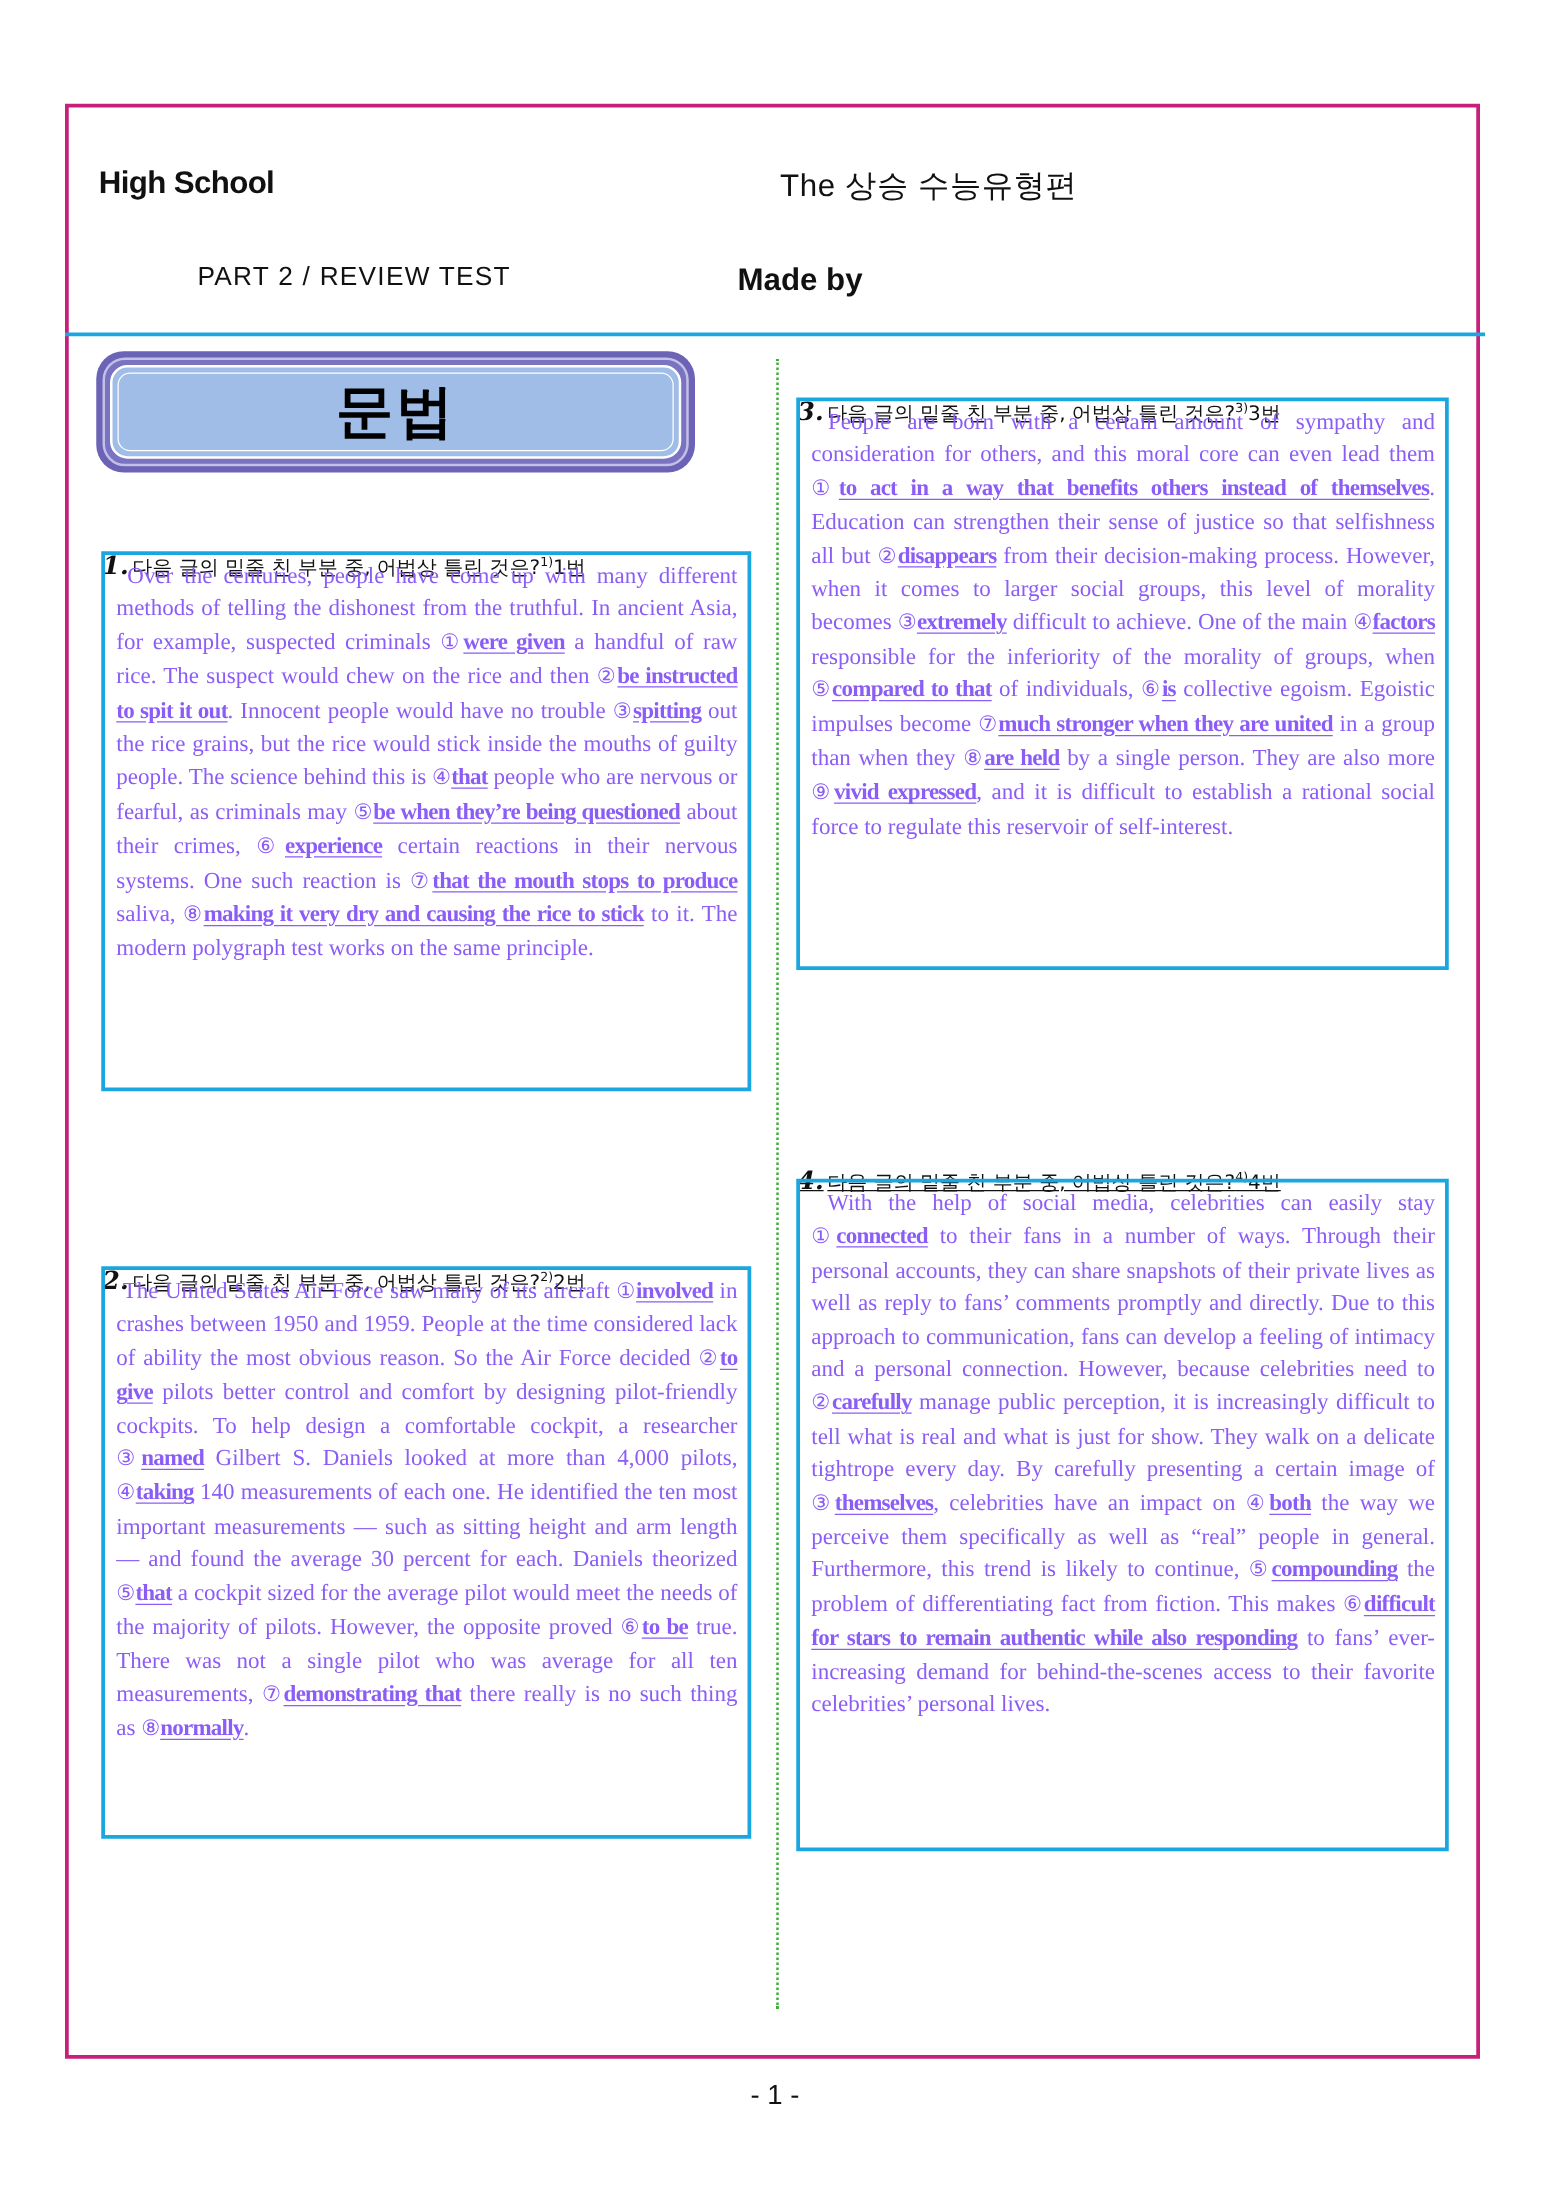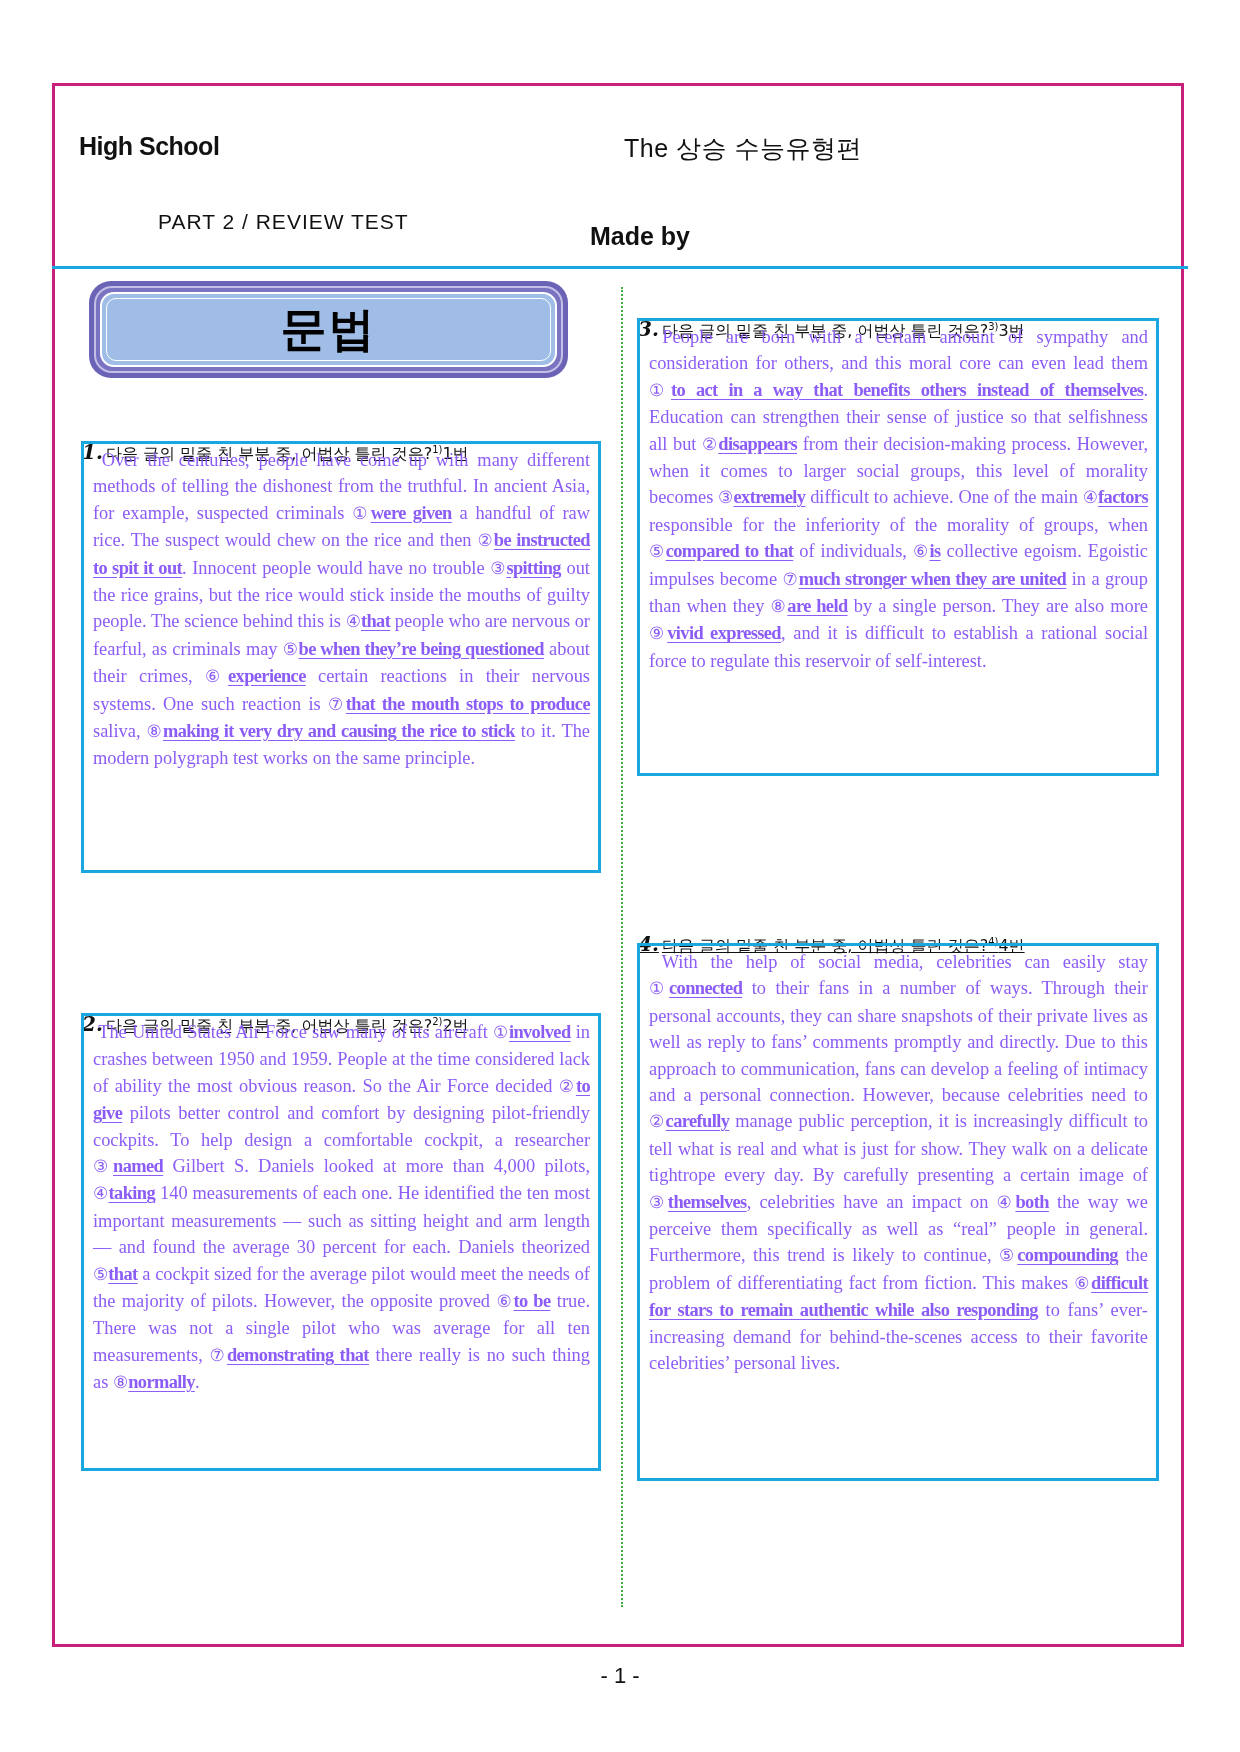--- a/index.html
+++ b/index.html
@@ -7,28 +7,28 @@
          font-family: "DejaVu Sans", sans-serif; color: #111; }
 
   .frame { position: absolute; left: 52px; top: 83px; width: 1132px; height: 1564px;
            border: 3px solid #c8207a; box-sizing: border-box; }
   .header-rule { position: absolute; left: 52px; top: 266px; width: 1136px; height: 3px; background: #1aa7e0; }
 
   .hdr { position: absolute; font-family: "Liberation Sans", sans-serif; color: #111; }
   .hdr-school { left: 79px; top: 132px; font-size: 25px; font-weight: bold; letter-spacing: -0.5px; text-align: right; }
   .hdr-book { left: 613px; top: 132px; font-size: 25px; letter-spacing: 0.5px; margin-left: 11px; }
   .hdr-part { left: 158px; top: 210px; font-size: 21px; letter-spacing: 1px; }
-  .hdr-made { left: 590px; top: 210px; font-size: 25px; font-weight: bold; margin-top: 12px; }
+  .hdr-made { left: 590px; top: 210px; font-size: 25px; font-weight: bold; }
 
   .col-divider { position: absolute; left: 621px; top: 287px; height: 1320px; width: 0;
                  border-left: 2px dotted #3fae3f; }
 
   
   .banner { position: absolute; left: 77px; top: 281px; width: 479px; height: 97px;
-            border-radius: 22px; background: #6b63b5; box-sizing: border-box; margin-left: 12px; }
+            border-radius: 22px; background: #6b63b5; box-sizing: border-box; }
   .banner .ring1 { position: absolute; inset: 5px; border-radius: 18px; border: 2px solid #c3bfe6; background: #7a73c2; }
   .banner .ring2 { position: absolute; inset: 11px; border-radius: 14px; background: #9fbde6; border: 2px solid #ffffff; }
   .banner .ring3 { position: absolute; inset: 17px; border-radius: 10px; background: #9fbde6; border: 1.5px solid #ffffff; }
   .banner .title { position: absolute; left: 0; right: 0; top: 18px; text-align: center;
                    font-size: 46px; font-weight: bold; color: #000; letter-spacing: 2px; }
 
   .q-title { position: absolute; font-size: 16px; color: #111; white-space: nowrap; margin-top: 28px; }
   .q-title .num { font-family: "DejaVu Serif", serif; font-weight: bold; font-style: italic; font-size: 20px; margin-right: 3px; }
   .q-title sup { font-size: 10px; }
 

